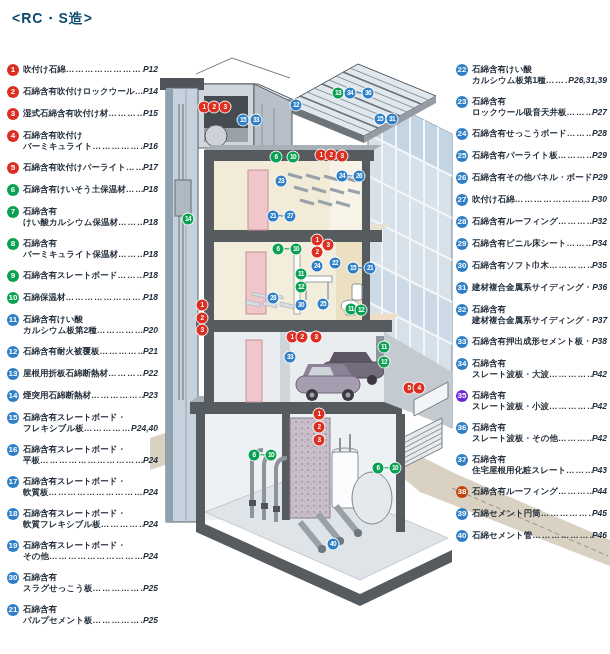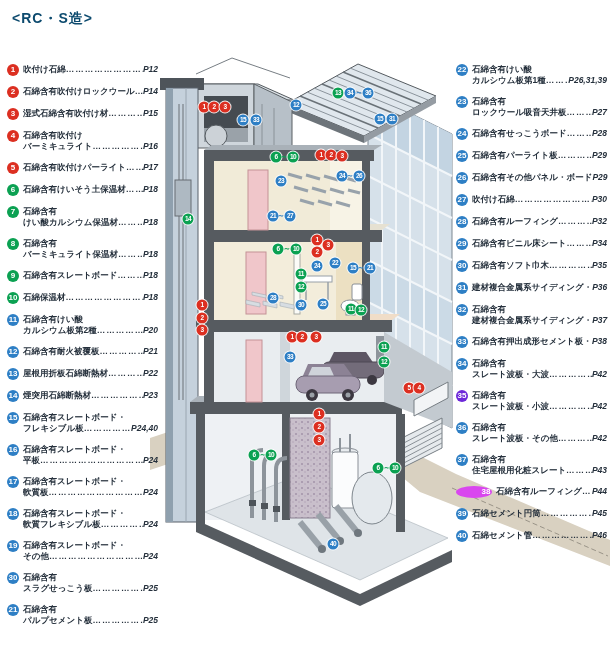--- a/index.html
+++ b/index.html
@@ -724,21 +724,21 @@
             <span class="t">石綿含有</span>
           </div>
           <div class="line">
             <span class="t">住宅屋根用化粧スレート</span>
             <span class="dots">……………………………………</span>
             <span class="p">P43</span>
           </div>
         </div>
       </div>
       <div class="li">
-        <span class="badge" style="background: #d946ef; padding-left: 24px;">38</span>
+        <span class="badge" style="background: #c2410c;">38</span>
         <div class="lines">
           <div class="line">
             <span class="t">石綿含有ルーフィング</span>
             <span class="dots">……………………………………</span>
             <span class="p">P44</span>
           </div>
         </div>
       </div>
       <div class="li">
         <span class="badge" style="background: rgb(46, 127, 197);">39</span>

